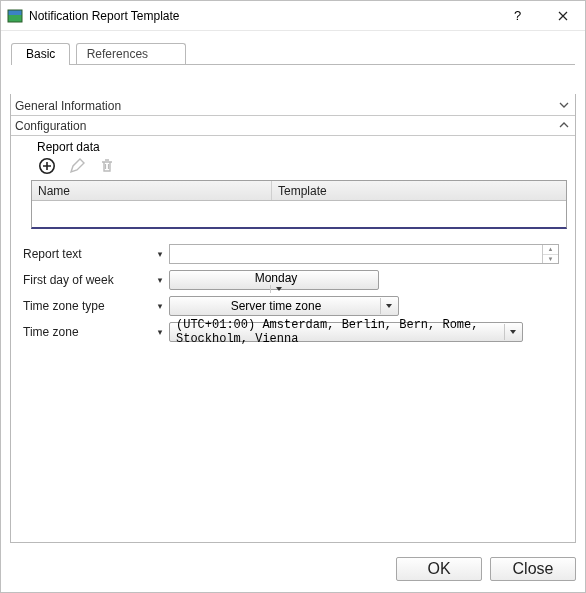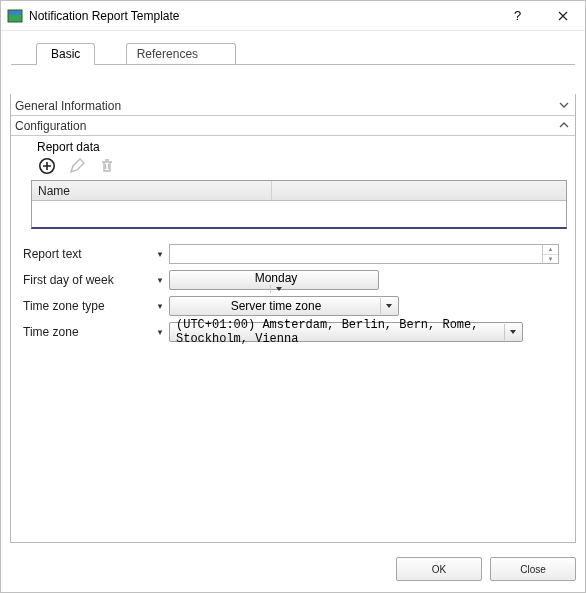--- a/index.html
+++ b/index.html
@@ -56,21 +56,20 @@
     height:22px;
     line-height:20px;
     padding: 0 14px;
     border:1px solid #b9b9b9;
     border-bottom:none;
     border-radius: 3px 3px 0 0;
     background:#fff;
     margin-right: 2px;
     font-size:12px;
     vertical-align: bottom;
-    margin-left: 25px;
   }
   .tab.active { z-index:2; background:#fff; }
   .tab.active::after {
     content:"";
     position:absolute; left:0; right:0; bottom:-1px; height:2px; background:#fff;
   }
   .tab.inactive {
     color:#444;
   }
   .tab.references { min-width: 110px; text-align:left; padding-left:10px; padding-right:36px;}
@@ -177,21 +176,21 @@
   .footer {
     position:absolute;
     right:10px; bottom:12px;
     display:flex; gap:8px;
   }
   .btn {
     width:86px; height:24px;
     border:1px solid #a7a7a7;
     background:linear-gradient(#fefefe,#ececec);
     border-radius:2px;
-    font-size:10px;
+    font-size:16px;
     display:flex; align-items:center; justify-content:center;
     color:#222;
   }
 </style>
 </head>
 <body>
 
 <div class="titlebar">
   <span class="title-icon">
     <svg width="16" height="16" viewBox="0 0 16 16">
@@ -255,20 +254,21 @@
         <svg width="16" height="18" viewBox="0 0 16 18">
             <path d="M3 5 H13 M5 5 V14 H11 V5 M6 3 H10" fill="none" stroke="#bbb" stroke-width="1.4"></path>
             <path d="M6.5 7 V12 M9.5 7 V12" stroke="#bbb" stroke-width="1.2"></path>
           </svg>
       </span>
     </div>
 
     <div class="grid">
       <div class="grid-head">
         <div class="grid-col name">Name</div>
+        <div class="grid-col template">Template</div>
       </div>
       <div class="grid-body"></div>
     </div>
 
     <div class="form-rows">
 
       <div class="form-row">
         <div class="form-label">Report text</div>
         <div class="label-caret">▾</div>
         <div class="form-field">

